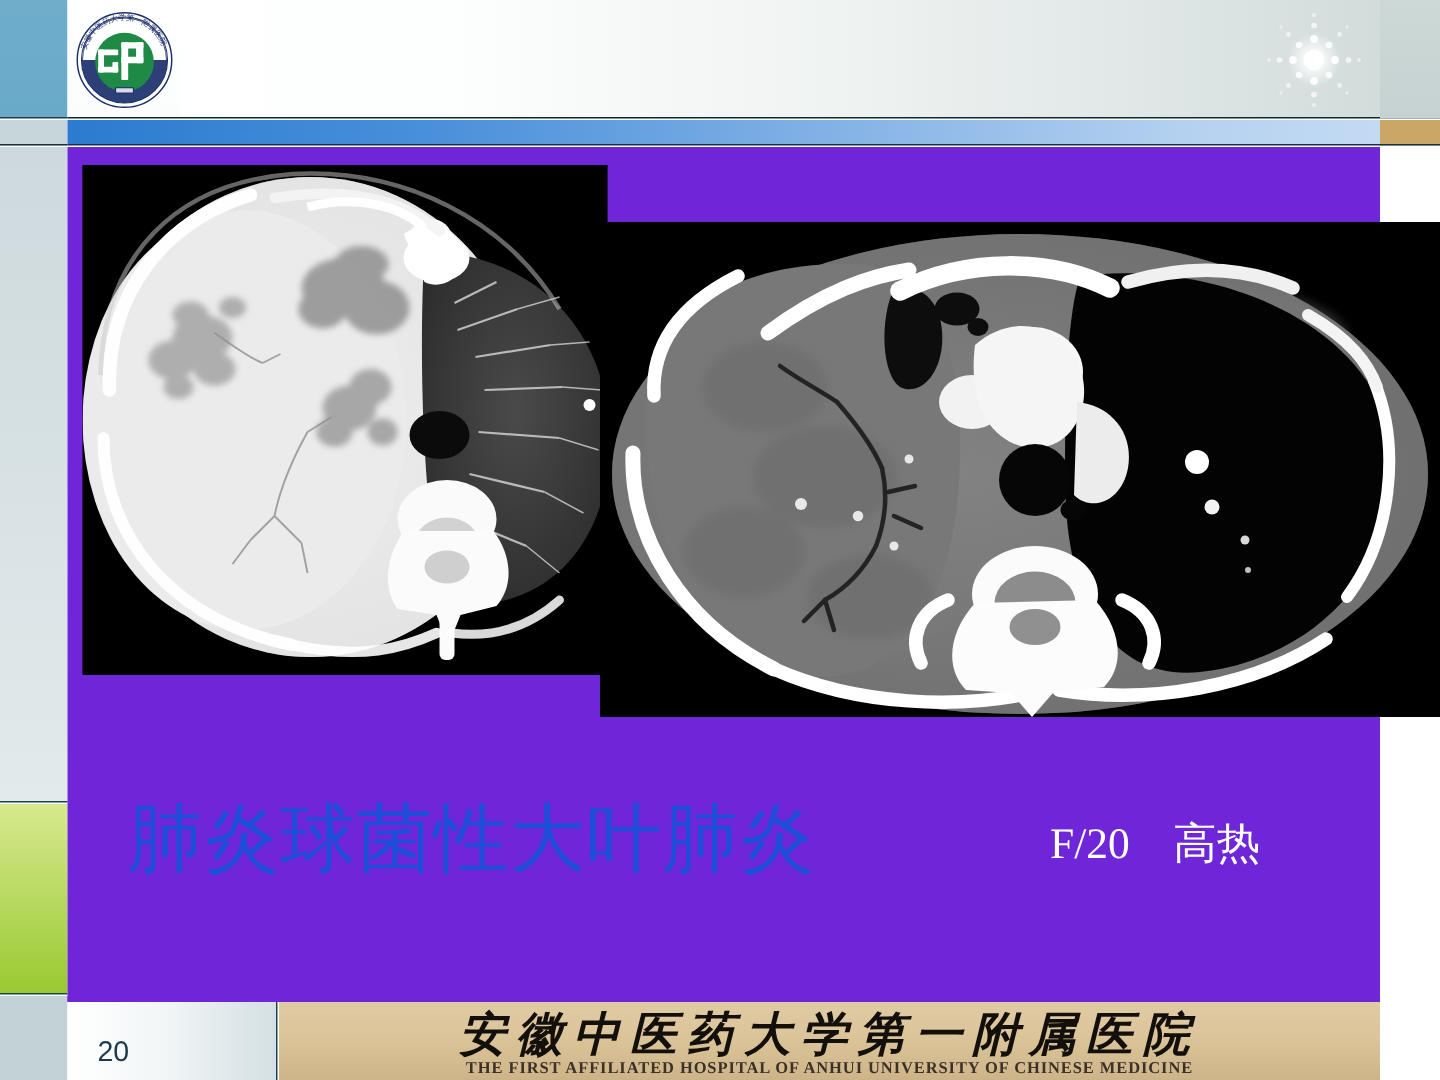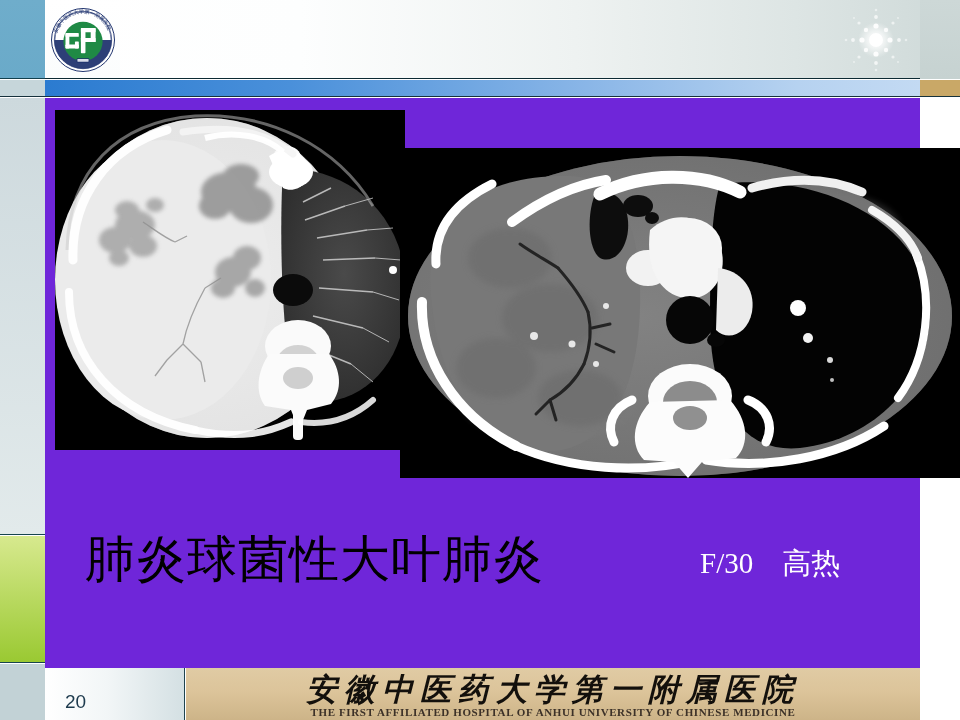--- a/index.html
+++ b/index.html
@@ -58,21 +58,21 @@
   
   .ct1{position:absolute;left:55px;top:110px;width:350px;height:340px;
     background:#000;overflow:hidden;}
   .ct2{position:absolute;left:400px;top:148px;width:560px;height:330px;
     background:#000;overflow:hidden;box-shadow:0 0 0 0 #000;}
   .ct1 svg,.ct2 svg{display:block;width:100%;height:100%;}
 
   
   .cap-main{position:absolute;left:85px;top:528px;
     font-family:"Liberation Serif","DejaVu Serif",serif;
-    font-size:50px;line-height:62px;color:#000000;letter-spacing:1px;
+    font-size:50px;line-height:62px;color:#1d4ed8;letter-spacing:1px;
     white-space:nowrap;}
   .cap-sub{position:absolute;left:700px;top:545px;
     font-family:"Liberation Serif","DejaVu Serif",serif;
     font-size:29px;line-height:36px;color:#ffffff;white-space:nowrap;}
   .pagenum{position:absolute;left:45px;top:668px;width:140px;height:68px;
     background:linear-gradient(90deg,#ffffff 0%,#f2f6f7 45%,#d4e0e3 100%);
     border-right:1px solid #20444f;box-sizing:border-box;
     display:flex;align-items:center;}
   .pagenum span{margin-left:20px;font-size:19px;color:#1d3a4d;
     font-family:"Liberation Sans",sans-serif;}
@@ -388,21 +388,21 @@
       <path d="M348,252 C368,260 374,278 366,294" stroke="#ffffff" stroke-width="9" fill="none" stroke-linecap="round"></path>
 
       <path d="M0,0 L0,100 C6,56 28,22 74,0 Z" fill="#000"></path>
       <path d="M560,0 L560,90 C550,50 526,20 486,0 Z" fill="#000"></path>
       <path d="M0,330 L0,240 C12,280 40,314 84,330 Z" fill="#000"></path>
       <path d="M560,330 L560,246 C548,284 518,316 476,330 Z" fill="#000"></path>
     </svg>
   </div>
 
   <div class="cap-main">肺炎球菌性大叶肺炎</div>
-  <div class="cap-sub">F/30　高热</div>
+  <div class="cap-sub">F/20　高热</div>
 
   <div class="footline"></div>
 
   <div class="pagenum">
     <span>20</span>
   </div>
 
   <div class="fbanner">
     <div class="fb-cn">安徽中医药大学第一附属医院</div>
     <div class="fb-en">THE FIRST AFFILIATED HOSPITAL OF ANHUI UNIVERSITY OF CHINESE MEDICINE</div>

